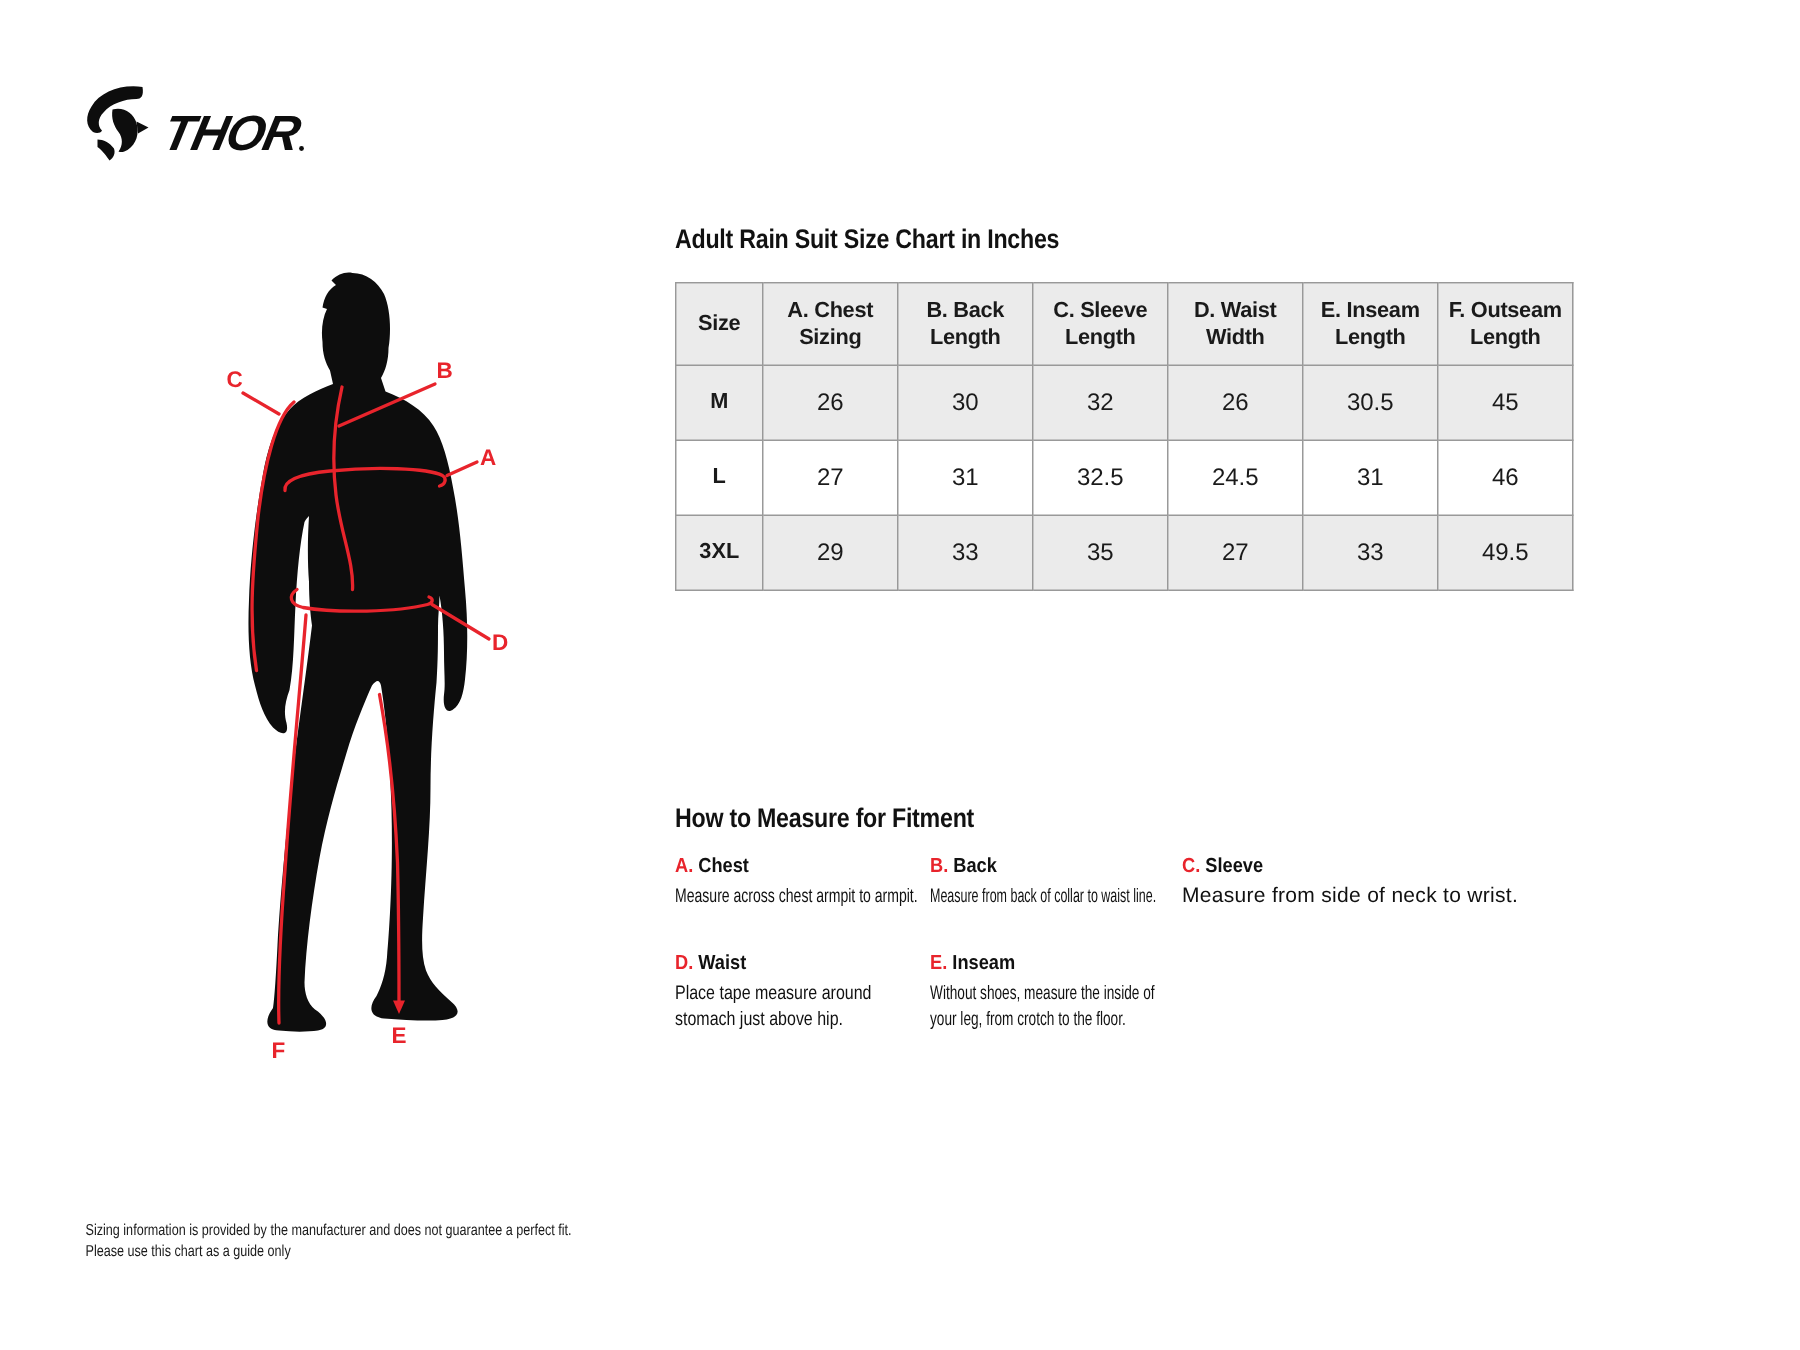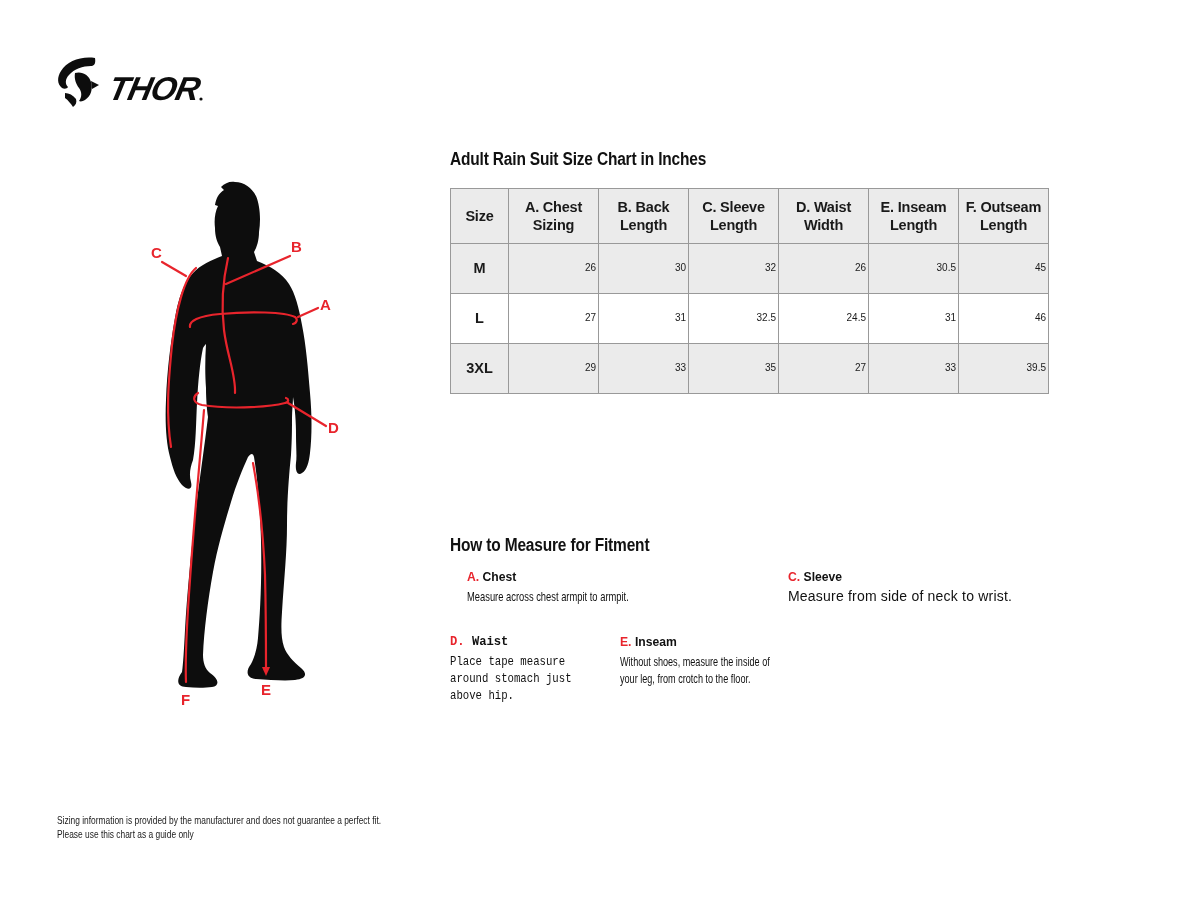--- a/index.html
+++ b/index.html
@@ -32,33 +32,33 @@
     white-space:nowrap;transform:scaleX(0.86);transform-origin:left top;letter-spacing:-0.2px;}
 
   
   .size-table{left:450px;top:188px;border-collapse:collapse;table-layout:fixed;width:598px;padding-left:44px;}
   .size-table th,.size-table td{
     border:1px solid var(--table-border);text-align:center;vertical-align:middle;
     font-size:14.5px;line-height:1.25;color:var(--text);padding:2px;}
   .size-table thead th{height:55px;font-weight:bold;background:var(--row-shade);letter-spacing:-0.2px;}
   .size-table tbody tr{height:50px;}
   .size-table tbody th{font-weight:bold;}
-  .size-table tbody td{font-weight:normal;font-size:10px;text-align:right;}
+  .size-table tbody td{font-weight:normal;font-size:16px;}
   .size-table tbody tr:nth-child(odd){background:var(--row-shade);}
   .size-table tbody tr:nth-child(even){background:#ffffff;}
 
   
   .m-item{position:absolute;}
   .m-label{font-size:13.5px;font-weight:bold;color:#111;white-space:nowrap;
     transform:scaleX(0.90);transform-origin:left top;line-height:16px;}
   .m-letter{color:var(--accent-red);}
   .m-desc{font-size:13px;color:#111;line-height:17px;margin-top:3px;
     transform-origin:left top;}
-  .pos-a{left:450px;top:569px;margin-left:17px;} .pos-b{left:620px;top:569px;} .pos-c{left:788px;top:569px;}
-  .pos-d{left:450px;top:634px;font-family:Liberation Mono, monospace;} .pos-e{left:620px;top:634px;} .pos-f{left:788px;top:634px;}
+  .pos-a{left:450px;top:569px;} .pos-b{left:620px;top:569px;} .pos-c{left:788px;top:569px;}
+  .pos-d{left:450px;top:634px;} .pos-e{left:620px;top:634px;} .pos-f{left:788px;top:634px;}
   .d-a{transform:scaleX(0.72);white-space:nowrap;}
   .d-b{transform:scaleX(0.64);white-space:nowrap;}
   .d-c{transform:scaleX(1);font-size:14px;letter-spacing:0.2px;white-space:nowrap;}
   .d-d{transform:scaleX(0.82);width:170px;}
   .d-e{transform:scaleX(0.70);width:215px;}
   .d-f{transform:scaleX(0.72);width:220px;}
 
   
   .footer{left:57px;top:813px;font-size:10.5px;line-height:14px;color:#1a1a1a;
     transform:scaleX(0.80);transform-origin:left top;white-space:nowrap;}
@@ -172,35 +172,42 @@
         <td>31</td>
         <td>46</td>
       </tr>
       <tr>
         <th>3XL</th>
         <td>29</td>
         <td>33</td>
         <td>35</td>
         <td>27</td>
         <td>33</td>
-        <td>39.5</td>
+        <td>49.5</td>
       </tr>
     </tbody>
   </table>
 
   <div class="abs howto-title">How to Measure for Fitment</div>
 
   <div class="m-item pos-a">
     <div class="m-label">
       <span class="m-letter">A.</span>
       <span>Chest</span>
     </div>
     <div class="m-desc d-a">Measure across chest armpit to armpit.</div>
   </div>
 
+  <div class="m-item pos-b">
+    <div class="m-label">
+      <span class="m-letter">B.</span>
+      <span>Back</span>
+    </div>
+    <div class="m-desc d-b">Measure from back of collar to waist line.</div>
+  </div>
 
   <div class="m-item pos-c">
     <div class="m-label">
       <span class="m-letter">C.</span>
       <span>Sleeve</span>
     </div>
     <div class="m-desc d-c">Measure from side of neck to wrist.</div>
   </div>
 
   <div class="m-item pos-d">

